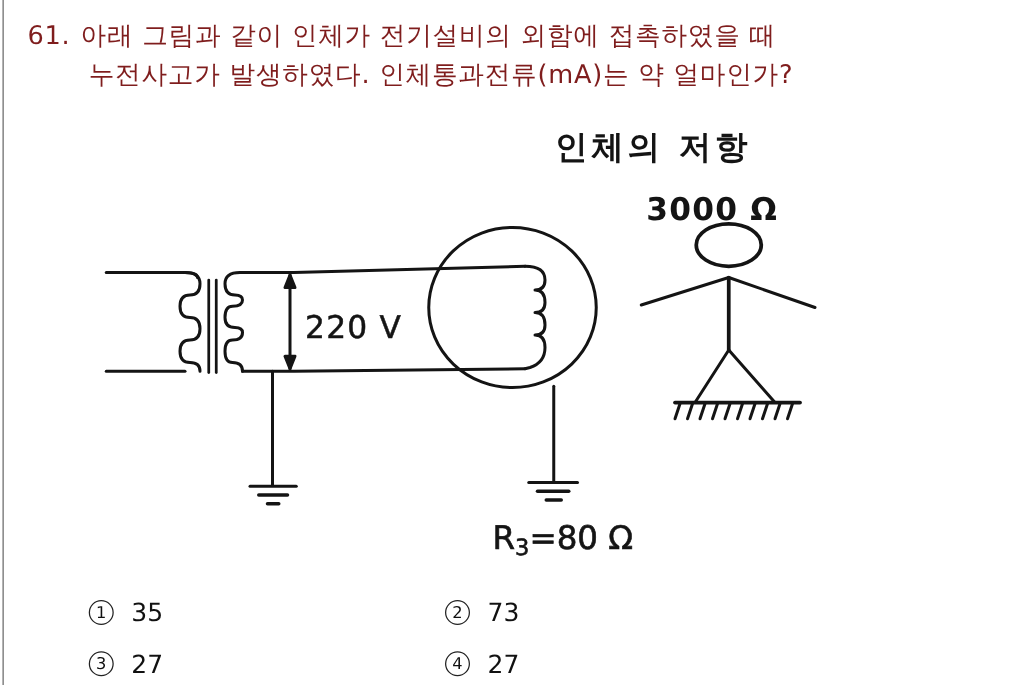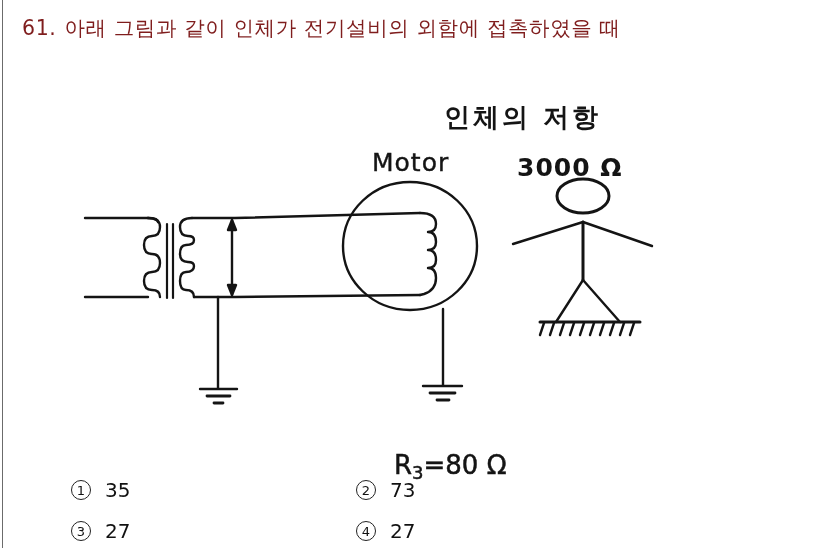--- a/index.html
+++ b/index.html
@@ -50,21 +50,21 @@
       font-family: "DejaVu Sans", "Liberation Sans", sans-serif;
       font-weight: bold;
       color: #141414;
       white-space: nowrap;
     }
     .lbl-body-res { left: 444px; top: 100px; font-size: 26px; letter-spacing: 3px; }
     .lbl-3000 { left: 517px; top: 153px; font-size: 25px; letter-spacing: 1px; }
     .lbl-motor { left: 372px; top: 148px; font-size: 25px; font-weight: normal; letter-spacing: 1px; -webkit-text-stroke: 0.4px #141414; }
     .lbl-220 { left: 244px; top: 247px; font-size: 25px; font-weight: normal; letter-spacing: 1px; -webkit-text-stroke: 0.4px #141414; }
     .lbl-r2 { left: 170px; top: 420px; font-size: 26px; font-weight: normal; -webkit-text-stroke: 0.5px #141414; }
-    .lbl-r3 { left: 394px; top: 416px; font-size: 26px; font-weight: normal; margin-top: 34px; -webkit-text-stroke: 0.5px #141414; }
+    .lbl-r3 { left: 394px; top: 416px; font-size: 26px; font-weight: normal; -webkit-text-stroke: 0.5px #141414; }
     .lbl-r2 sub, .lbl-r3 sub { font-size: 18px; vertical-align: -5px; }
     .options {
       position: absolute;
       left: 0;
       top: 0;
     }
     .opt {
       position: absolute;
       font-size: 20px;
       color: #111;
@@ -89,20 +89,21 @@
     .opt-3 { left: 71px; top: 519px; }
     .opt-4 { left: 356px; top: 519px; }
   </style>
 </head>
 <body>
 
 <div class="left-rule"></div>
 
 <div class="question">
   <span><span class="q-num">61.</span><span>아래 그림과 같이 인체가 전기설비의 외함에 접촉하였을 때</span></span>
+  <span class="line2">누전사고가 발생하였다. 인체통과전류(mA)는 약 얼마인가?</span>
 </div>
 
 <div class="figure">
   <svg width="826" height="548" viewBox="0 0 826 548" xmlns="http://www.w3.org/2000/svg">
     <g stroke="#141414" stroke-width="2.4" fill="none" stroke-linecap="round" stroke-linejoin="round">
 
       <g>
         <path d="M85 218 L148 218"></path>
         <path d="M85 297 L148 297"></path>
       </g>
@@ -170,21 +171,21 @@
         <path d="M604 323 L600 335"></path>
         <path d="M614 323 L610 335"></path>
         <path d="M624 323 L620 335"></path>
         <path d="M634 323 L630 335"></path>
       </g>
     </g>
   </svg>
 
   <div class="fig-label lbl-body-res">인체의 저항</div>
   <div class="fig-label lbl-3000">3000 Ω</div>
-  <div class="fig-label lbl-motor">Motor</div>
+  <div class="fig-label lbl-220">220 V</div>
   <div class="fig-label lbl-r3"><span>R</span><sub>3</sub><span>=80 Ω</span></div>
 </div>
 
 <div class="options">
   <div class="opt opt-1">
     <span class="mark">1</span>
     <span>35</span>
   </div>
   <div class="opt opt-2">
     <span class="mark">2</span>

